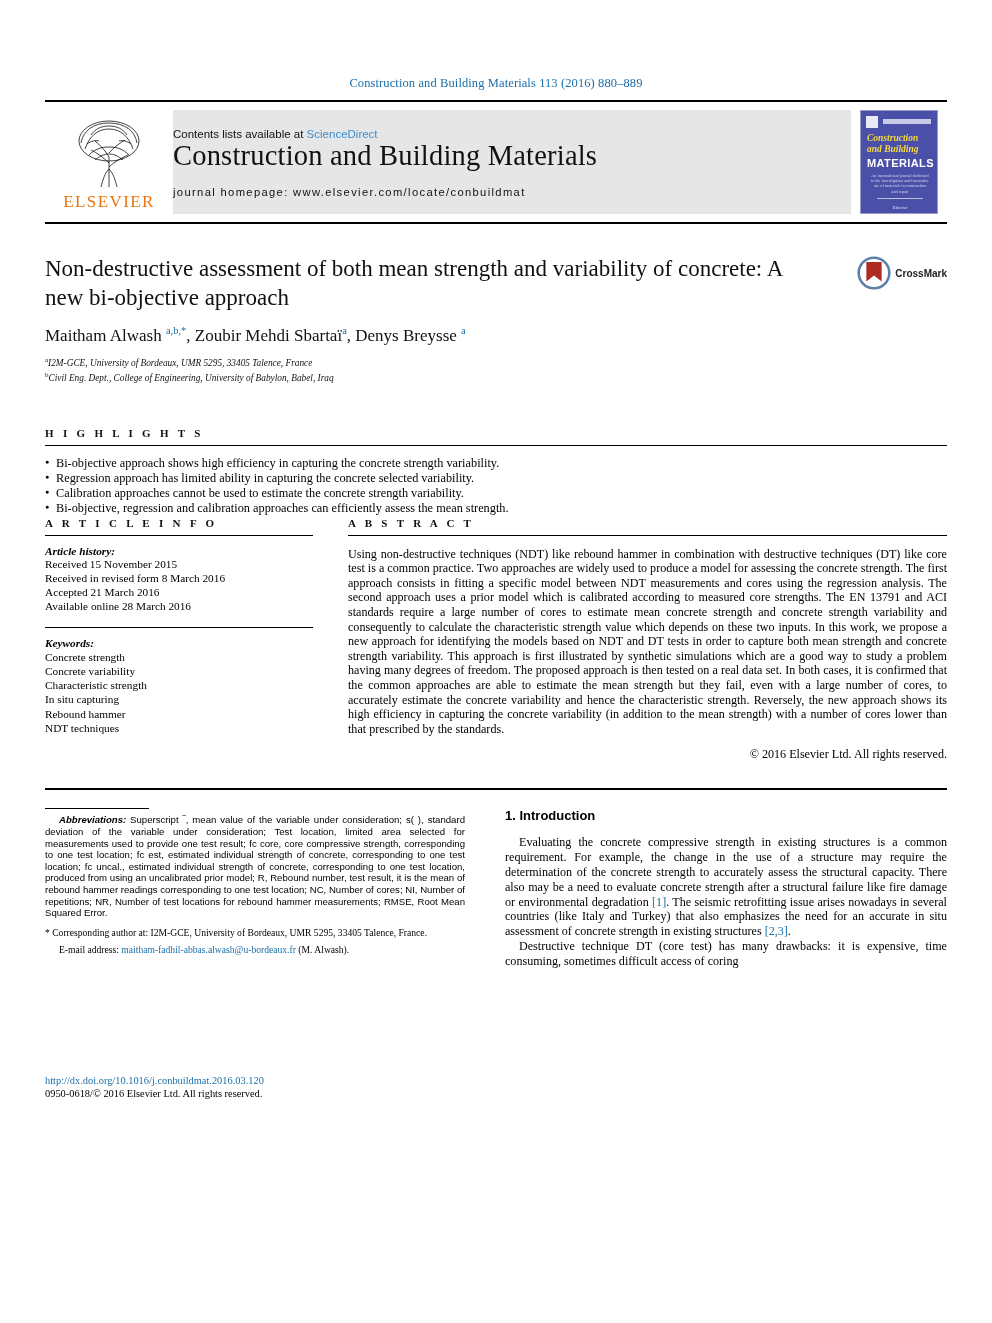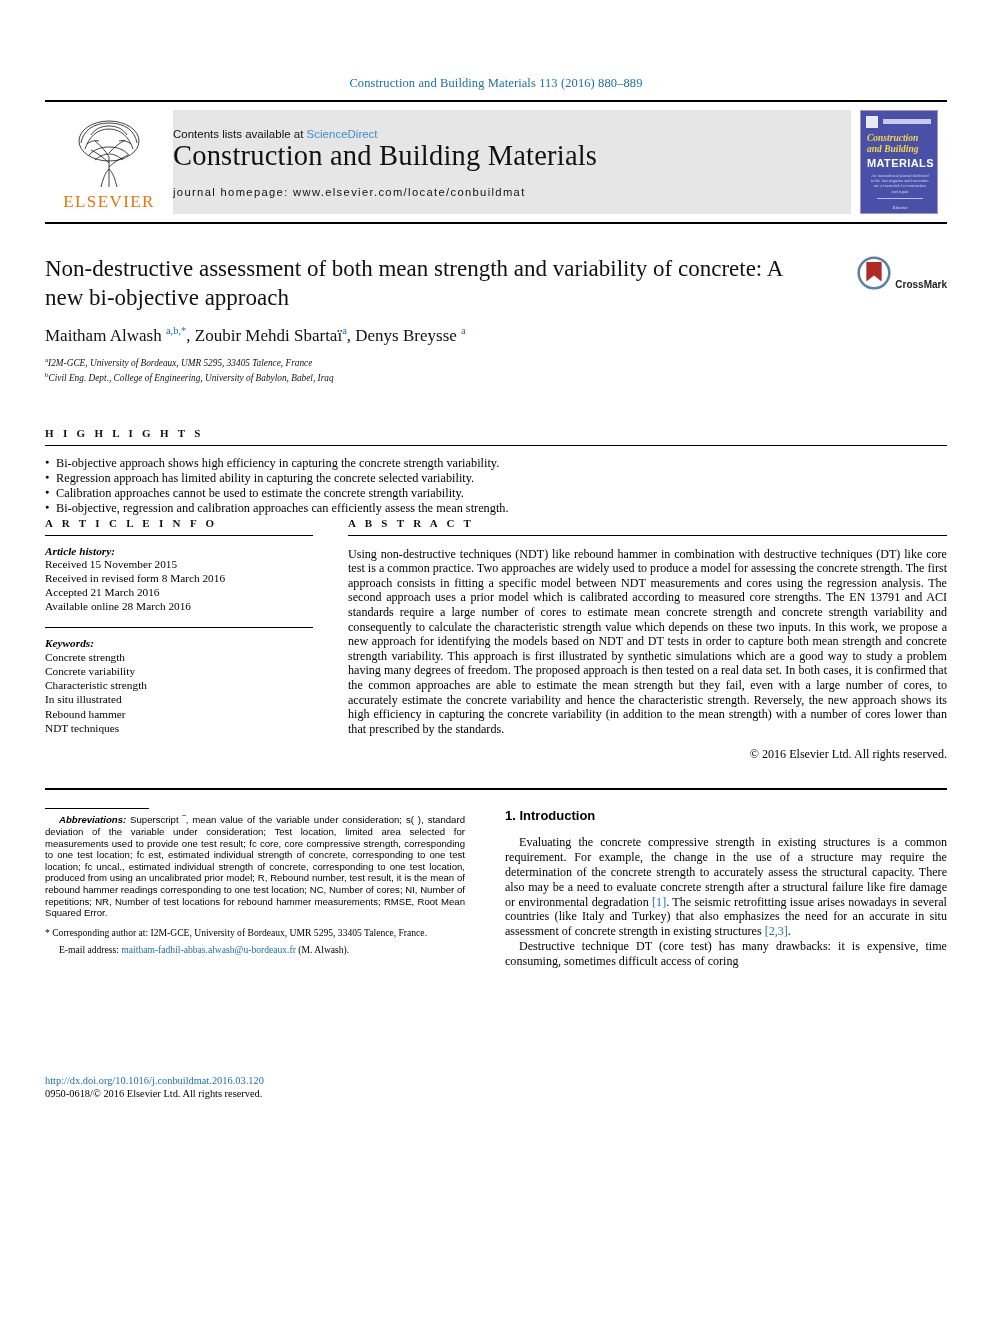--- a/index.html
+++ b/index.html
@@ -131,21 +131,21 @@
     font-size: 9.3px;
     line-height: 11.5px;
     margin-top: 9px;
     color: #111;
   }
   .affil sup { font-style: normal; font-size: 7px; }
   .crossmark {
     position: absolute;
     right: 0; top: 2px;
     display: flex;
-    align-items: flex-end;
+    align-items: center;
     gap: 4px;
   }
   .cm-badge { width: 34px; height: 34px; }
   .cm-text { font-family: "Liberation Sans", sans-serif; font-size: 10px; font-weight: bold; color:#222; }
 
   
   .section-wrap { margin: 0 45px; }
   .hl-block { margin-top: 42px; }
   .sec-head {
     font-family: "Liberation Serif", serif;
@@ -315,21 +315,21 @@
         <div>Received in revised form 8 March 2016</div>
         <div>Accepted 21 March 2016</div>
         <div>Available online 28 March 2016</div>
       </div>
       <div class="info-rule2"></div>
       <div class="kw-body">
         <div class="info-label">Keywords:</div>
         <div>Concrete strength</div>
         <div>Concrete variability</div>
         <div>Characteristic strength</div>
-        <div>In situ illustrated</div>
+        <div>In situ capturing</div>
         <div>Rebound hammer</div>
         <div>NDT techniques</div>
       </div>
     </div>
 
     <div class="col-abs">
       <div class="sec-head">A B S T R A C T</div>
       <div class="rule"></div>
       <div class="abs-text">Using non-destructive techniques (NDT) like rebound hammer in combination with destructive techniques (DT) like core test is a common practice. Two approaches are widely used to produce a model for assessing the concrete strength. The first approach consists in fitting a specific model between NDT measurements and cores using the regression analysis. The second approach uses a prior model which is calibrated according to measured core strengths. The EN 13791 and ACI standards require a large number of cores to estimate mean concrete strength and concrete strength variability and consequently to calculate the characteristic strength value which depends on these two inputs. In this work, we propose a new approach for identifying the models based on NDT and DT tests in order to capture both mean strength and concrete strength variability. This approach is first illustrated by synthetic simulations which are a good way to study a problem having many degrees of freedom. The proposed approach is then tested on a real data set. In both cases, it is confirmed that the common approaches are able to estimate the mean strength but they fail, even with a large number of cores, to accurately estimate the concrete variability and hence the characteristic strength. Reversely, the new approach shows its high efficiency in capturing the concrete variability (in addition to the mean strength) with a number of cores lower than that prescribed by the standards.</div>
       <div class="abs-copy">© 2016 Elsevier Ltd. All rights reserved.</div>

